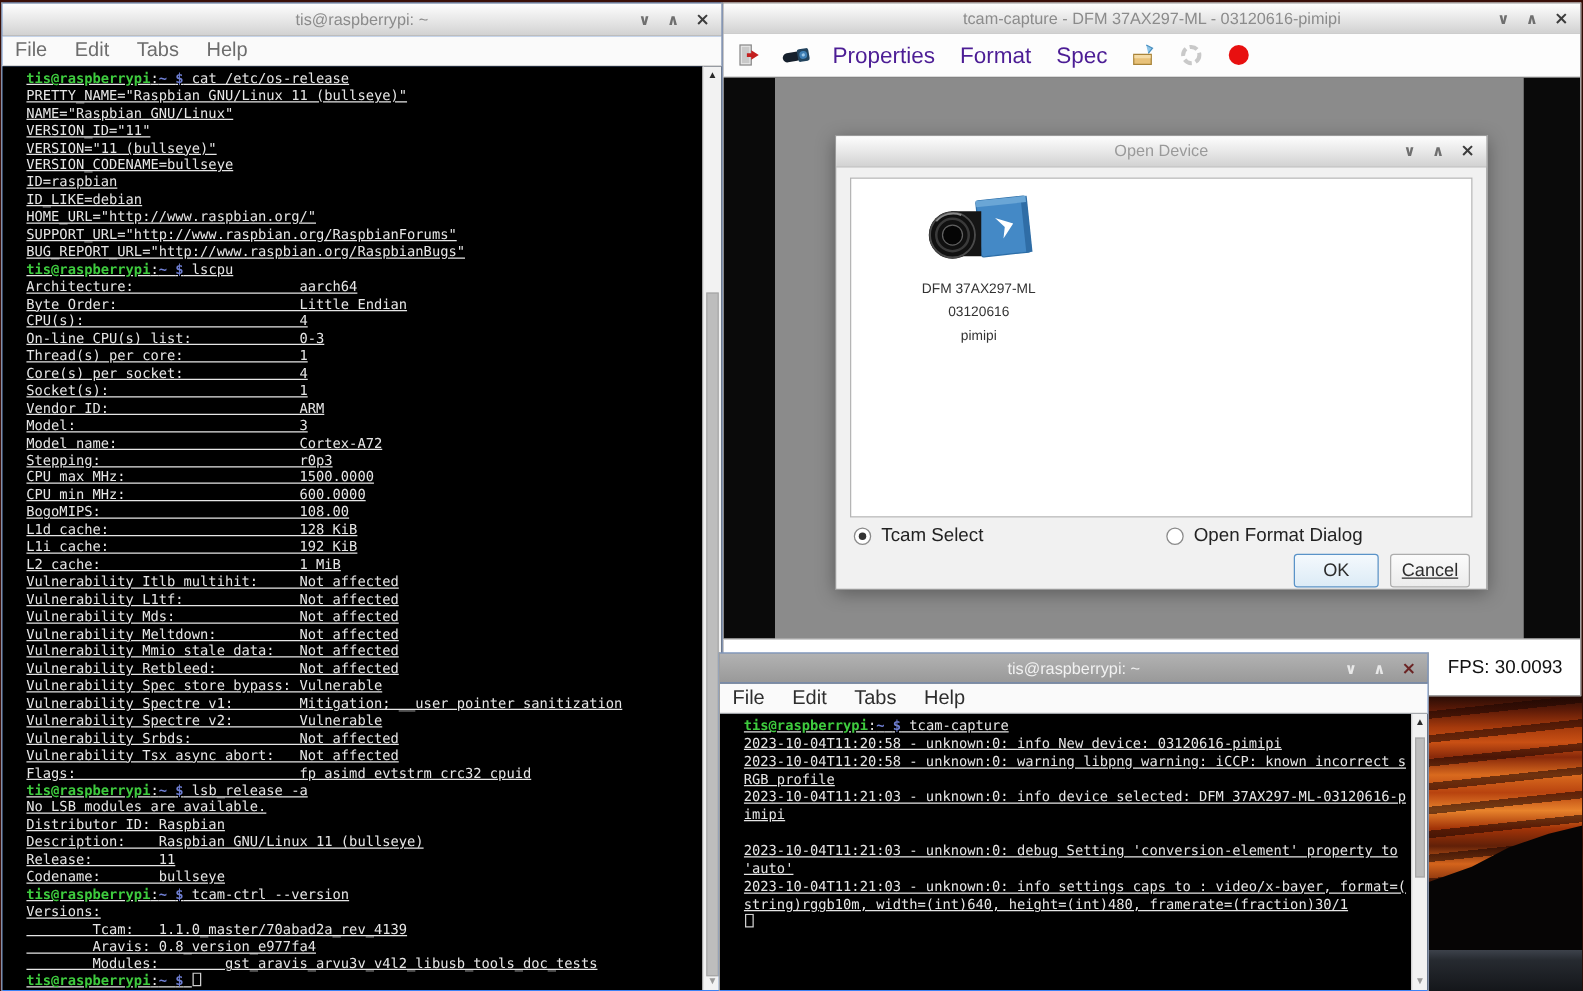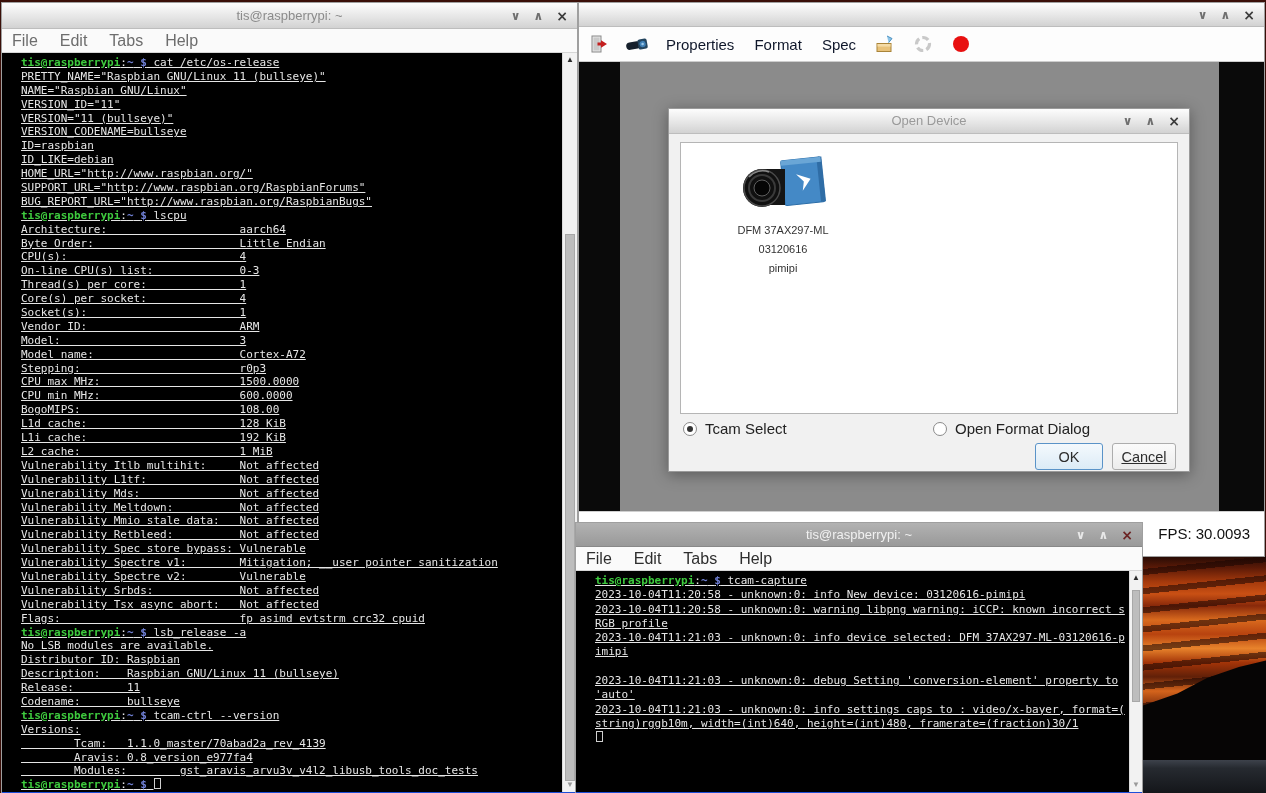--- a/index.html
+++ b/index.html
@@ -12,21 +12,21 @@
     background:
       repeating-linear-gradient(174deg, rgba(20,4,2,0) 0 13px, rgba(25,5,2,.55) 13px 19px),
       linear-gradient(180deg,#240b05 0%, #5c1a07 5%, #a63a0c 11%, #c95014 16%, #88290a 21%,
         #d96a1e 27%, #b8430f 33%, #e8832c 39%, #a33408 45%, #612008 51%, #d4641c 57%, #7a2a0a 64%, #30120a 75%, #1a0b06 100%); }
   .mountain { position:absolute; left:0; right:0; top:100px; height:110px; background:#060505;
     clip-path:polygon(0 45%, 28% 34%, 52% 20%, 78% 10%, 100% 4%, 100% 100%, 0 100%); }
   .water { position:absolute; left:0; right:0; bottom:0; height:33px;
     background:linear-gradient(180deg,#3d424b 0%, #262a30 25%, #14161a 100%); }
 
   
-  .window { position:absolute; border:1px solid #9f9f9f; background:#1d4ed8; }
+  .window { position:absolute; border:1px solid #9f9f9f; background:#3b82f6; }
   .titlebar { height:26px; background:linear-gradient(180deg,#fdfdfd 0%, #e4e4e4 60%, #d2d2d2 100%);
     border-bottom:1px solid #bdbdbd; position:relative; text-align:center; }
   .titlebar .title { font-size:13px; color:#8b8b8b; line-height:25px; }
   .win-controls { position:absolute; right:9px; top:0; height:100%; display:flex; align-items:center; gap:13px; }
   .wc { font-size:12px; color:#6f6f6f; font-weight:bold; cursor:default; font-family:"DejaVu Sans", sans-serif; }
   .wc-close { color:#3c3c3c; font-size:14px; }
   .menubar { height:24px; background:#fafafa; border-bottom:1px solid #d6d6d6; display:flex; align-items:center;
     padding-left:10px; gap:22px; }
   .menu-item { font-size:16px; color:#6d6d6d; }
   .menubar.active .menu-item { color:#2e2e2e; }
@@ -59,21 +59,21 @@
   .term-bottom .scrollbar { width:13px; }
   .term-bottom .tlines { right:13px; }
   .term-bottom .sb-thumb { top:19px; height:112px; }
 
   
   .tcam { left:578px; top:2px; width:687px; height:555px; z-index:1; background:#fff; }
   .tcam .titlebar { height:24px; }
   .tcam .titlebar .title { line-height:23px; }
   .toolbar { height:35px; background:#fdfdfd; border-bottom:1px solid #cdcdcd; display:flex; align-items:center;
     padding-left:8px; gap:14px; }
-  .tool-btn { font-size:15px; color:#0f172a; padding:2px 3px; }
+  .tool-btn { font-size:18px; color:#4c1d95; padding:2px 3px; }
   .tool-icon { display:inline-flex; align-items:center; justify-content:center; width:24px; height:22px; }
   .record-dot { width:16px; height:16px; border-radius:50%; background:#e81010; }
   .video-area { position:relative; height:449px; background:#0a0a0a; }
   .video-pane { position:absolute; left:41px; right:45px; top:0; bottom:0; background:#8b8b8b; }
   .statusbar { height:45px; background:#fff; border-top:1px solid #cfcfcf; position:relative; }
   .fps { position:absolute; right:14px; top:0; line-height:44px; font-size:15px; color:#111; }
 
   
   .dialog { left:668px; top:108px; width:522px; height:364px; background:#f1f1f1; z-index:2;
     border:1px solid #9a9a9a; box-shadow:0 3px 14px rgba(0,0,0,.35); }
@@ -95,20 +95,21 @@
 
 <div class="screen">
 
   <div class="desktop-patch">
     <div class="mountain"></div>
     <div class="water"></div>
   </div>
 
   <div class="window tcam">
     <div class="titlebar">
+      <span class="title">tcam-capture - DFM 37AX297-ML - 03120616-pimipi</span>
       <span class="win-controls">
         <span class="wc">∨</span>
         <span class="wc">∧</span>
         <span class="wc wc-close">×</span>
       </span>
     </div>
     <div class="toolbar">
       <span class="tool-icon">
         <svg width="20" height="20" viewBox="0 0 20 20">
           <rect x="3" y="2" width="9" height="16" fill="#e6e6e6" stroke="#8a8a8a"></rect>

